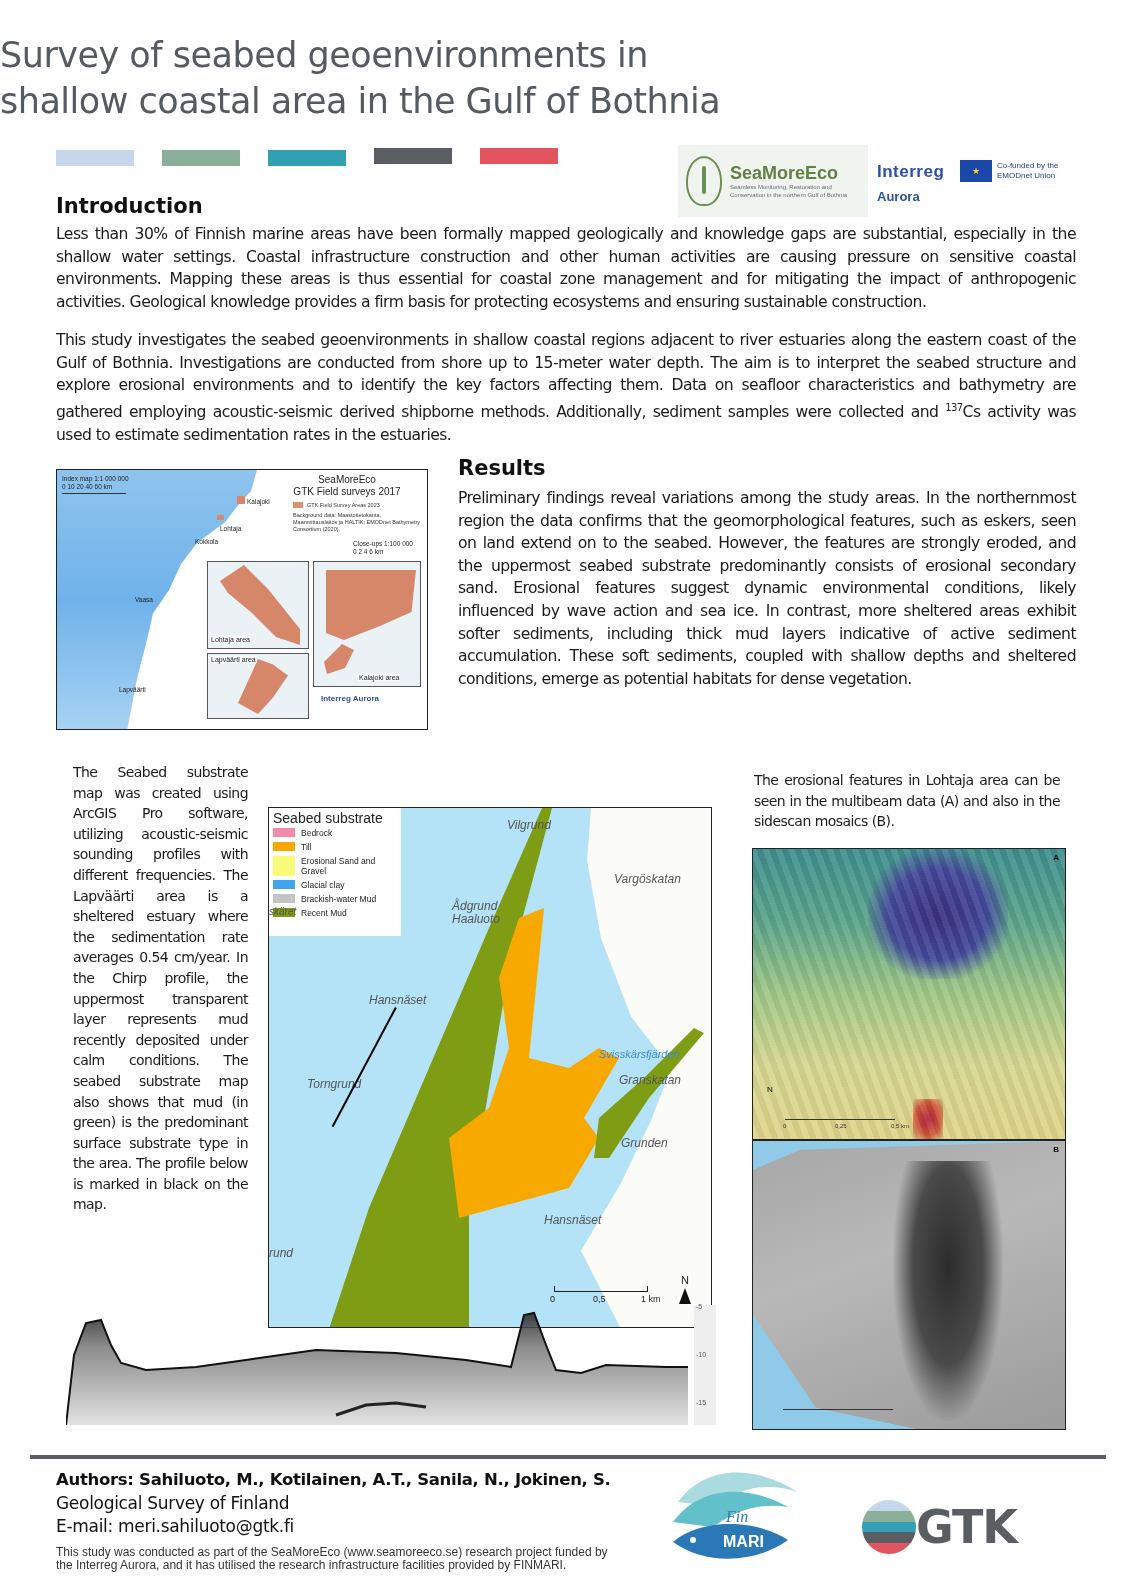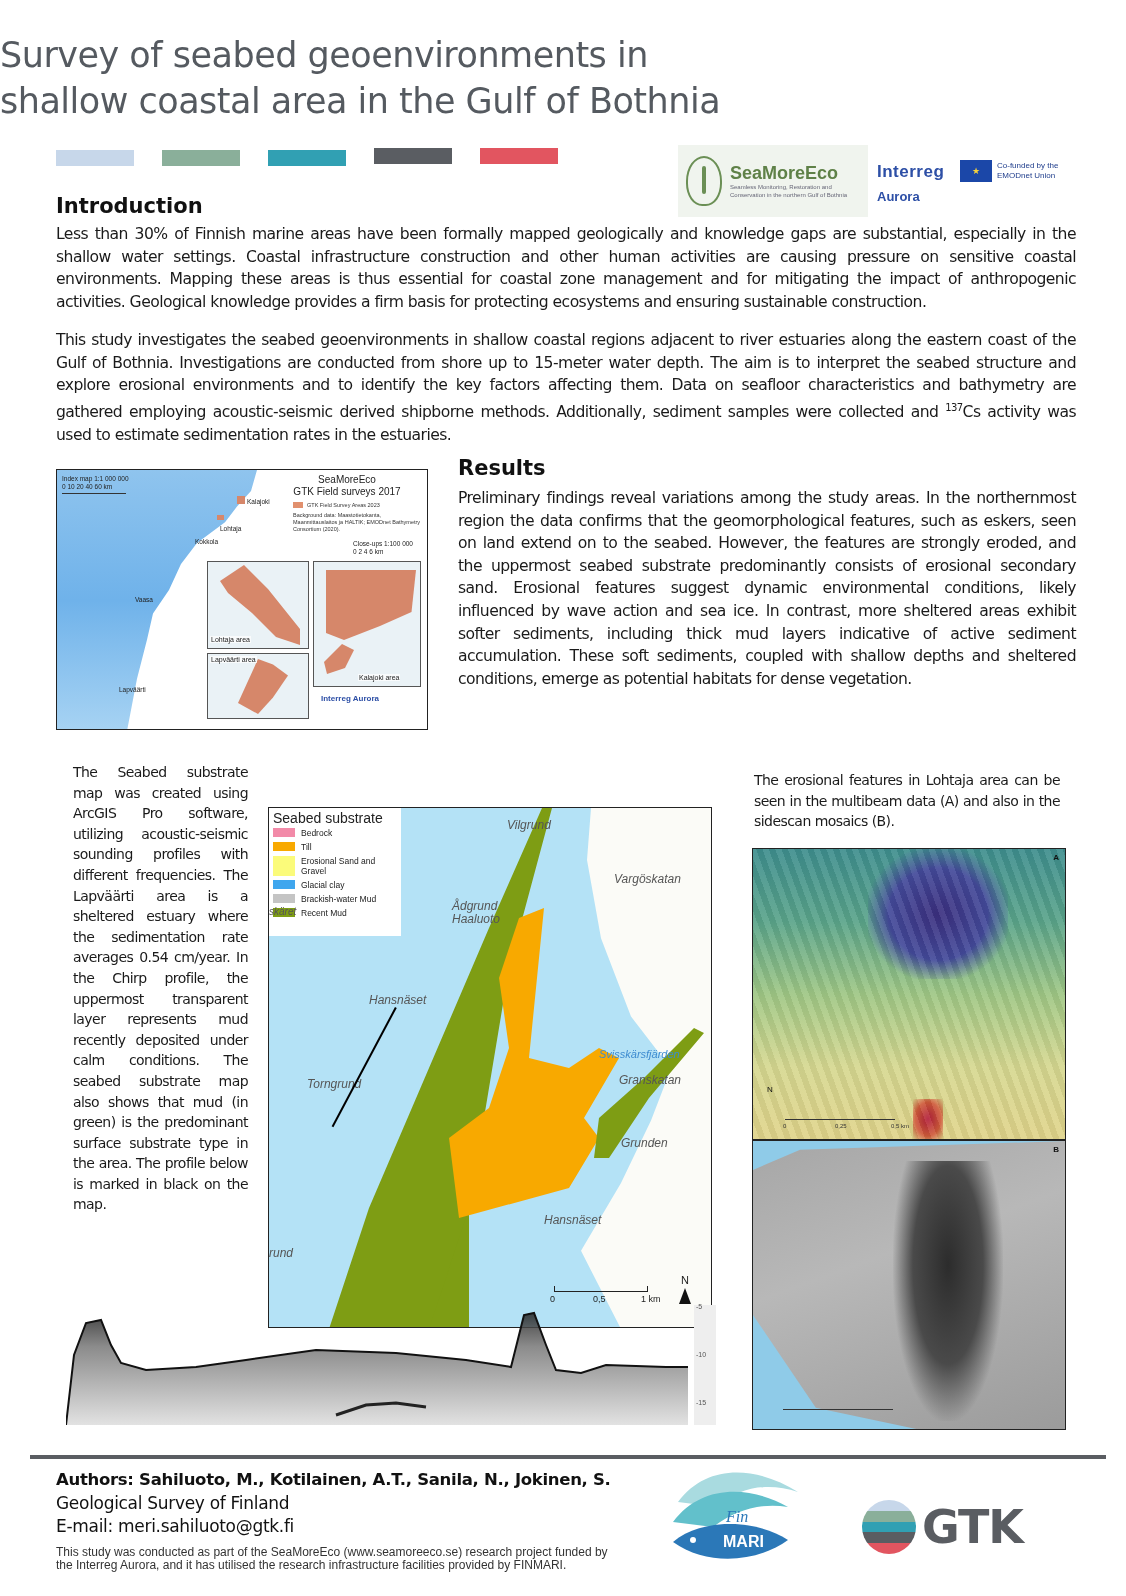--- a/index.html
+++ b/index.html
@@ -72,21 +72,21 @@
   .mb-b .dark { position:absolute; left: 140px; top: 20px; width:110px; height:260px; background: radial-gradient(ellipse at 50% 40%, #2c2c2c 0%, #4a4a4a 45%, rgba(74,74,74,0) 72%); }
   .panel-letter { position:absolute; right: 6px; top: 4px; font-size: 8px; color: #111; font-weight:bold; }
 
   .divider { left: 30px; top: 1455px; width: 1076px; height: 4px; background: #5a5d62; }
   .authors { left: 56px; top: 1470px; font-size: 16.5px; font-weight: bold; color: #111; font-family: "DejaVu Sans", sans-serif; letter-spacing: -0.3px; }
   .org { left: 56px; top: 1493px; font-size: 17px; color: #111; font-family: "DejaVu Sans", sans-serif; letter-spacing: -0.3px; }
   .email { left: 56px; top: 1516px; font-size: 17px; color: #111; font-family: "DejaVu Sans", sans-serif; letter-spacing: -0.3px; }
   .note { left: 56px; top: 1546px; width: 560px; font-size: 12px; line-height: 13px; color: #333; }
 
   .finmari { left: 668px; top: 1462px; width: 140px; height: 115px; }
-  .gtk { left: 862px; top: 1500px; display: flex; align-items: flex-start; gap: 6px; }
+  .gtk { left: 862px; top: 1500px; display: flex; align-items: flex-start; }
   .gtk-emblem { width: 54px; height: 54px; border-radius: 50%; overflow: hidden; display: flex; flex-direction: column; }
   .gtk-emblem div { flex: 1; }
   .gtk-text { font-size: 46px; font-weight: bold; color: #5a5d62; font-family: "DejaVu Sans", sans-serif; letter-spacing: -1px; }
 </style>
 </head>
 <body>
 
 <h1 class="abs title">
   <span>Survey of seabed geoenvironments in</span><br>
   <span>shallow coastal area in the Gulf of Bothnia</span>

